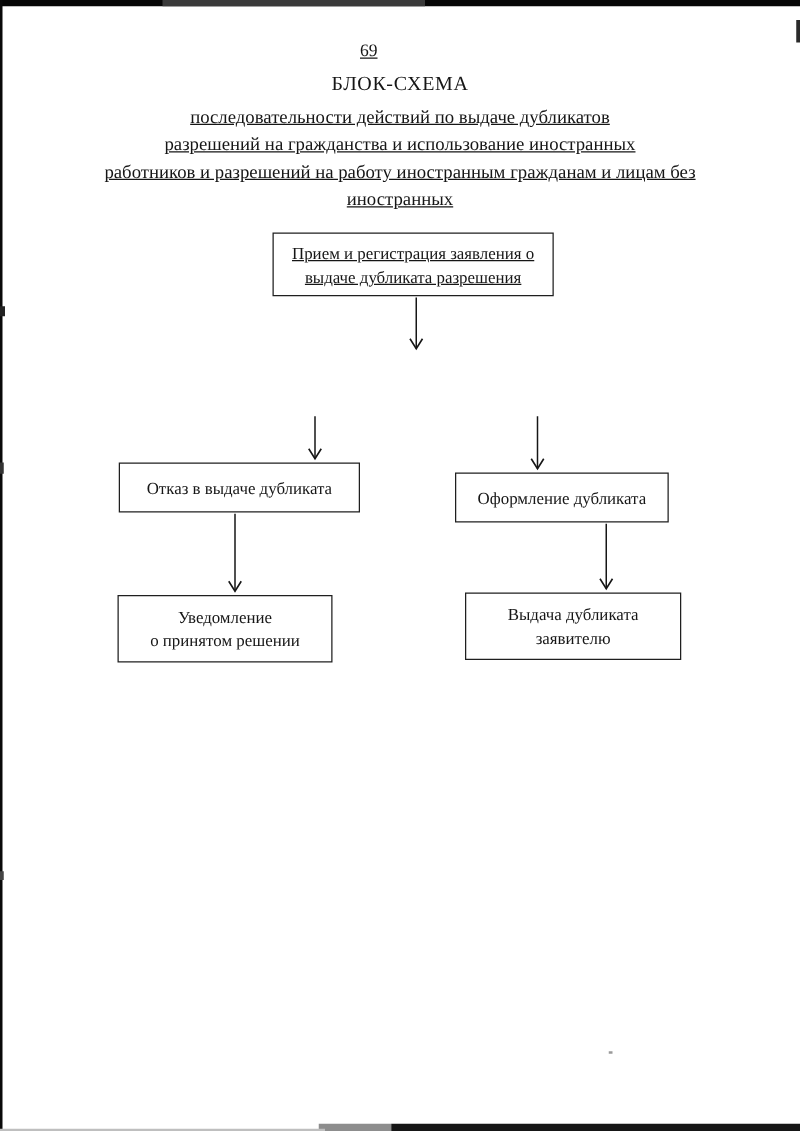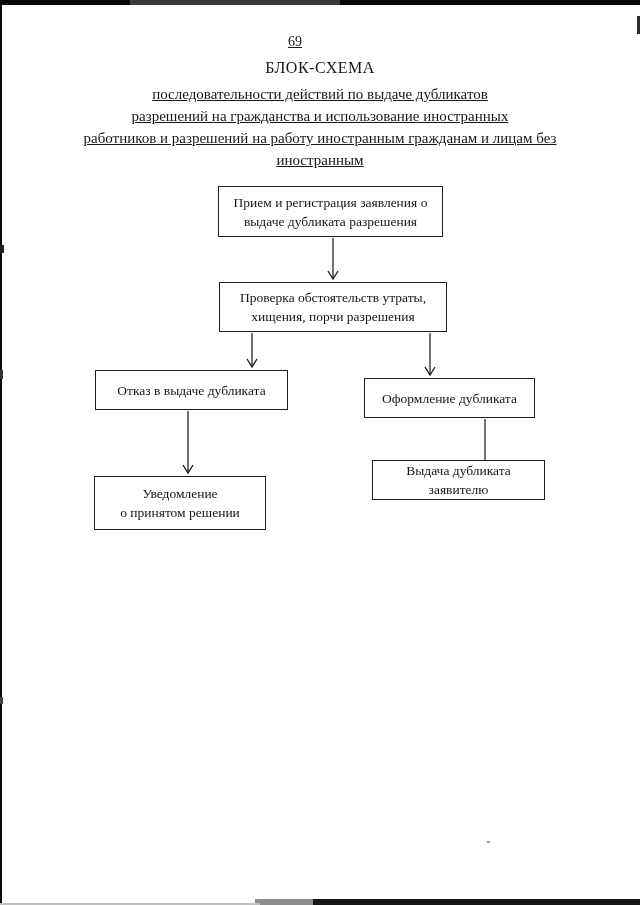--- a/index.html
+++ b/index.html
@@ -45,26 +45,26 @@
   .node {
     position: absolute;
     border: 1.4px solid #1f1f1f;
     background: #ffffff;
     display: flex; flex-direction: column;
     align-items: center; justify-content: center;
     text-align: center;
     font-size: 13.5px; line-height: 19px;
   }
   .node span { display: block; white-space: nowrap; }
-  .node-receive { left: 218px; top: 186px; width: 225px; height: 51px; }
+  .node-receive { left: 218px; top: 186px; width: 225px; height: 51px; text-decoration: underline; }
   .node-check   { left: 219px; top: 282px; width: 228px; height: 50px; }
   .node-refuse  { left: 95px;  top: 370px; width: 193px; height: 40px; }
   .node-issue   { left: 364px; top: 378px; width: 171px; height: 40px; }
   .node-notify  { left: 94px;  top: 476px; width: 172px; height: 54px; }
-  .node-deliver { left: 372px; top: 460px; width: 173px; height: 40px; }
+  .node-deliver { left: 372px; top: 474px; width: 173px; height: 54px; }
 
   .arrow-layer {
     position: absolute; left: 0; top: 0; width: 640px; height: 905px;
     pointer-events: none;
   }
 </style>
 </head>
 <body>
 
 <div class="page">
@@ -80,44 +80,40 @@
   <div class="scan-bottom-dark"></div>
   <div class="scan-bottom-thin"></div>
   <div class="scan-speck"></div>
 
   <div class="page-number">69</div>
   <div class="doc-title">БЛОК-СХЕМА</div>
   <div class="doc-subtitle">
     <div>последовательности действий по выдаче дубликатов</div>
     <div>разрешений на гражданства и использование иностранных</div>
     <div>работников и разрешений на работу иностранным гражданам и лицам без</div>
-    <div>иностранным</div>
+    <div>иностранных</div>
   </div>
 
   <svg class="arrow-layer" width="640" height="905" viewBox="0 0 640 905" xmlns="http://www.w3.org/2000/svg">
     <defs>
       <marker id="arr" viewBox="0 0 12 12" refX="10" refY="6" markerWidth="12" markerHeight="12" orient="auto" markerUnits="userSpaceOnUse">
         <path d="M2,1 L10,6 L2,11" fill="none" stroke="#161616" stroke-width="1.3"></path>
       </marker>
     </defs>
     <line x1="333" y1="238" x2="333" y2="279" stroke="#161616" stroke-width="1.2" marker-end="url(#arr)"></line>
     <line x1="252" y1="333" x2="252" y2="367" stroke="#161616" stroke-width="1.2" marker-end="url(#arr)"></line>
     <line x1="430" y1="333" x2="430" y2="375" stroke="#161616" stroke-width="1.2" marker-end="url(#arr)"></line>
     <line x1="188" y1="411" x2="188" y2="473" stroke="#161616" stroke-width="1.2" marker-end="url(#arr)"></line>
     <line x1="485" y1="419" x2="485" y2="471" stroke="#161616" stroke-width="1.2" marker-end="url(#arr)"></line>
   </svg>
 
   <div class="node node-receive">
     <span>Прием и регистрация заявления о</span>
     <span>выдаче дубликата разрешения</span>
   </div>
-  <div class="node node-check">
-    <span>Проверка обстоятельств утраты,</span>
-    <span>хищения, порчи разрешения</span>
-  </div>
   <div class="node node-issue">
     <span>Оформление дубликата</span>
   </div>
   <div class="node node-refuse">
     <span>Отказ в выдаче дубликата</span>
   </div>
   <div class="node node-notify">
     <span>Уведомление</span>
     <span>о принятом решении</span>
   </div>

